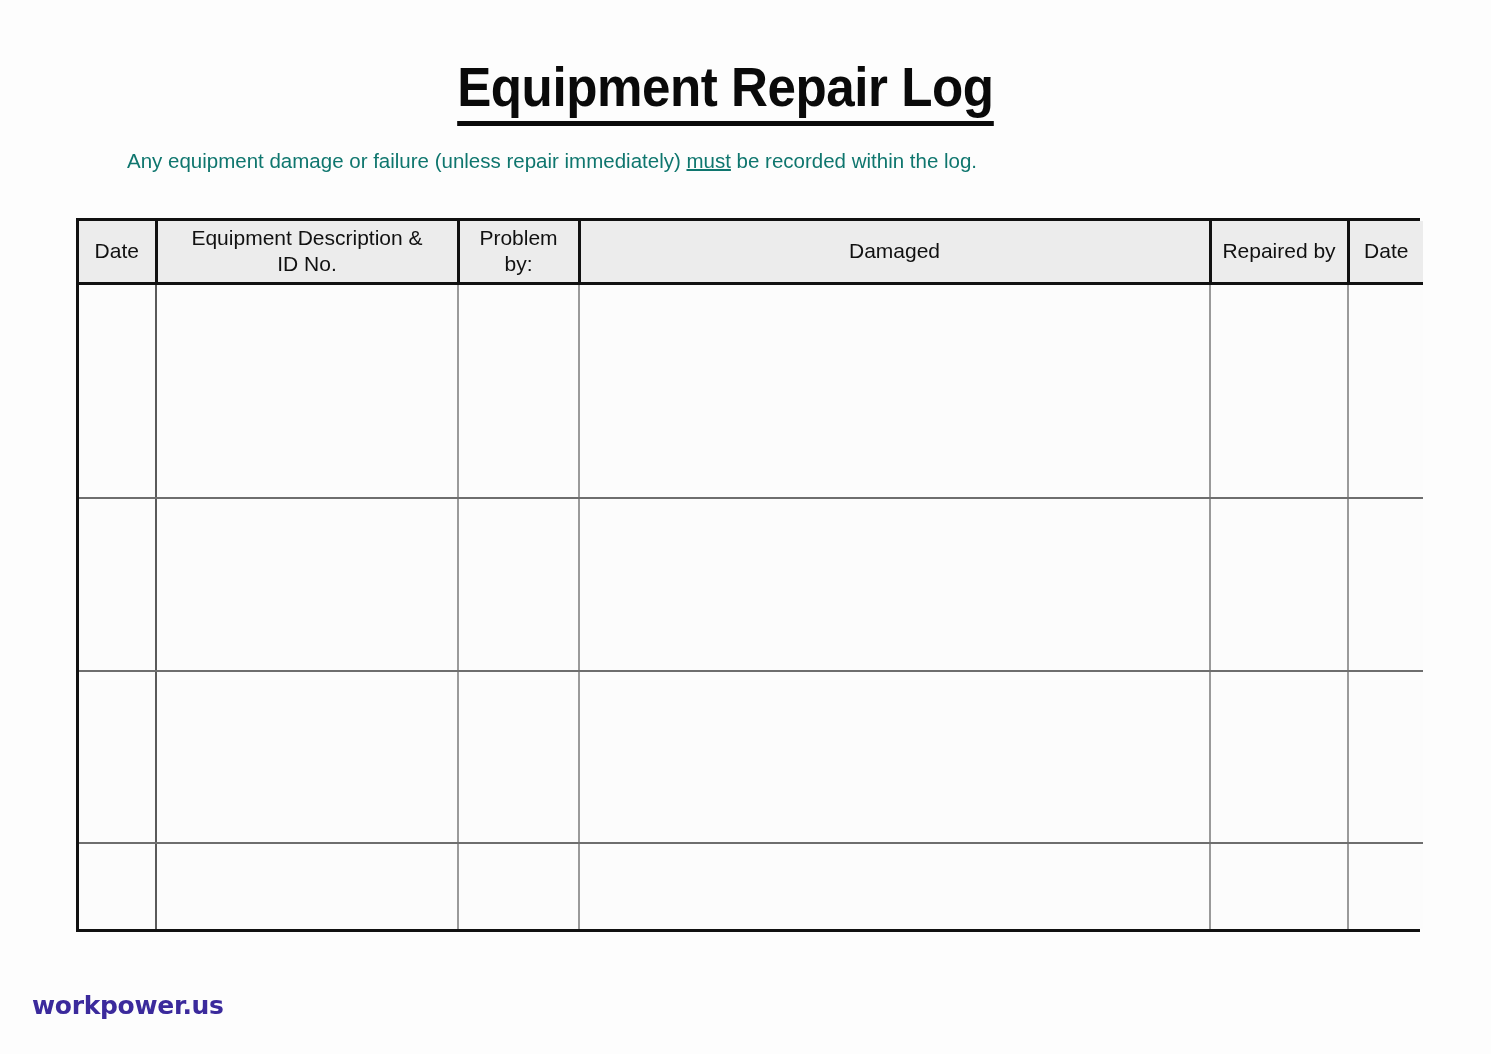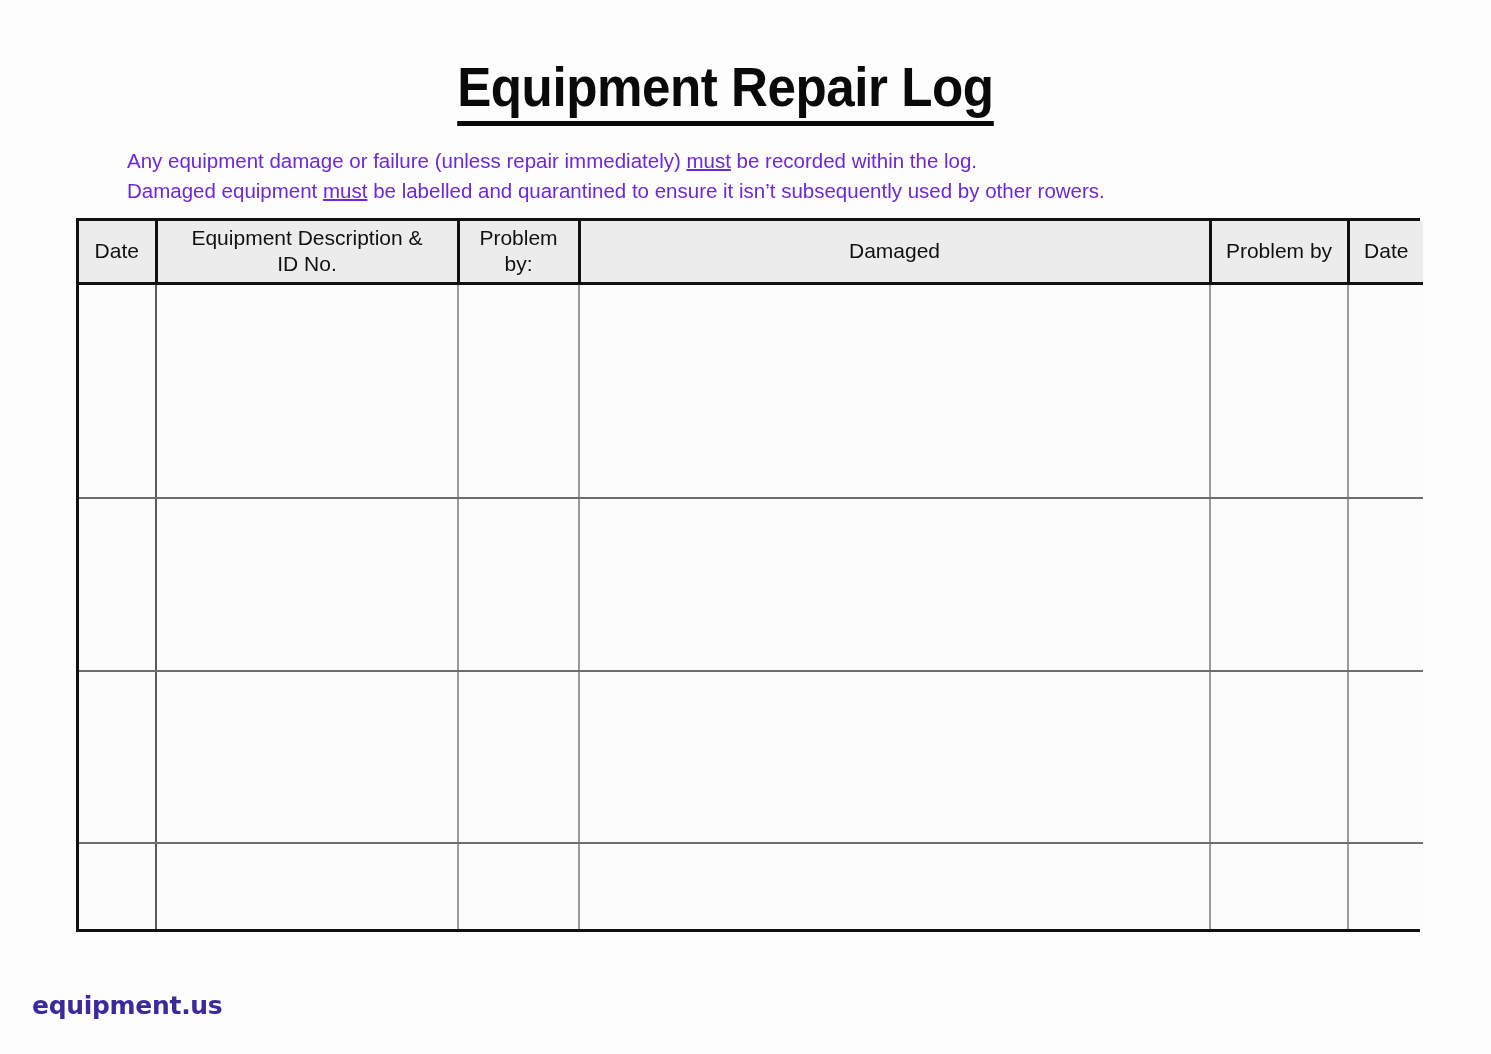--- a/index.html
+++ b/index.html
@@ -45,21 +45,21 @@
     white-space: nowrap;
   }
 
   
   .intro {
     position: absolute;
     left: 127px;
     top: 146px;
     font-size: 20.5px;
     line-height: 30px;
-    color: #6d28d9;
+    color: #0f766e;
     white-space: nowrap;
   }
   .intro .line { display: block; }
   .u { text-decoration: underline; text-underline-offset: 1px; }
 
   
   .table-frame {
     position: absolute;
     left: 76px;
     top: 218px;
@@ -128,21 +128,20 @@
 <body>
 
 <div class="page">
 
   <div class="title-wrap">
     <span class="title">Equipment Repair Log</span>
   </div>
 
   <div class="intro">
     <span class="line"><span>Any equipment damage or failure (unless repair immediately) </span><span class="u">must</span><span> be recorded within the log.</span></span>
-    <span class="line"><span>Damaged equipment </span><span class="u">must</span><span> be labelled and quarantined to ensure it isn’t subsequently used by other rowers.</span></span>
   </div>
 
   <div class="table-frame">
     <table class="log">
       <colgroup>
         <col class="c-date1">
         <col class="c-desc">
         <col class="c-reported">
         <col class="c-problem">
         <col class="c-repaired">
@@ -153,21 +152,21 @@
           <th>Date</th>
           <th>
             <span>Equipment Description &amp;</span><br>
             <span>ID No.</span>
           </th>
           <th>
             <span>Problem</span><br>
             <span>by:</span>
           </th>
           <th>Damaged</th>
-          <th>Problem by</th>
+          <th>Repaired by</th>
           <th>Date</th>
         </tr>
       </thead>
       <tbody>
         <tr>
           <td></td>
           <td></td>
           <td></td>
           <td></td>
           <td></td>
@@ -194,15 +193,15 @@
           <td></td>
           <td></td>
           <td></td>
           <td></td>
           <td></td>
         </tr>
       </tbody>
     </table>
   </div>
 
-  <div class="watermark">equipment.us</div>
+  <div class="watermark">workpower.us</div>
 
 </div>
 
 </body></html>

